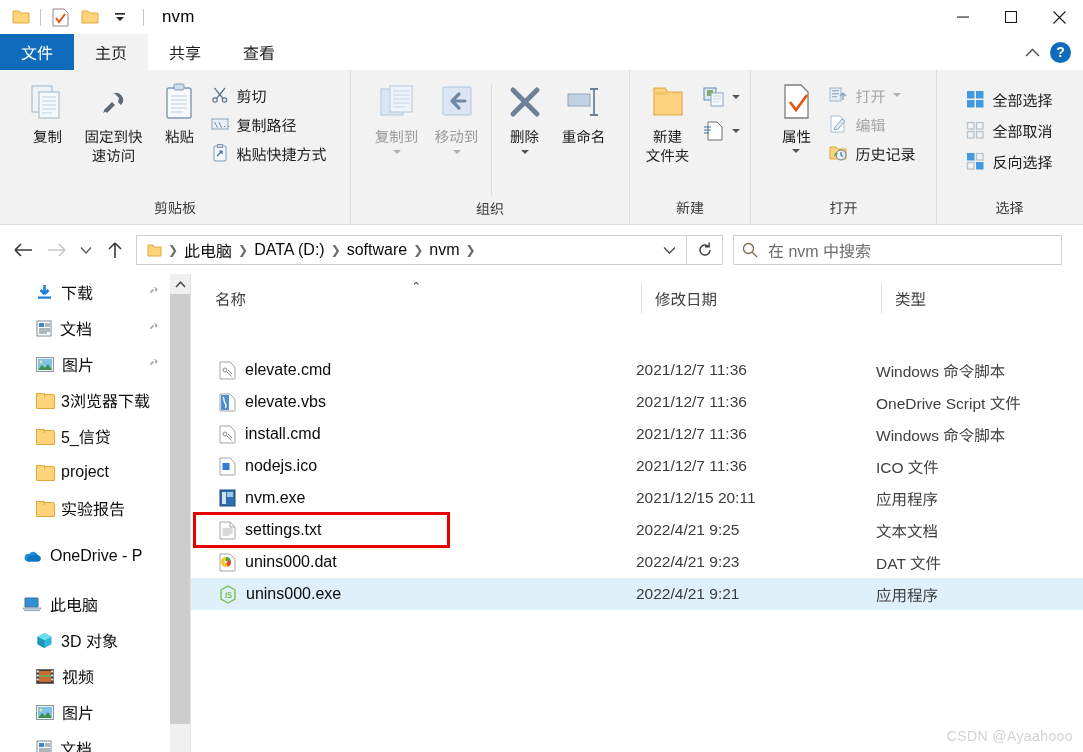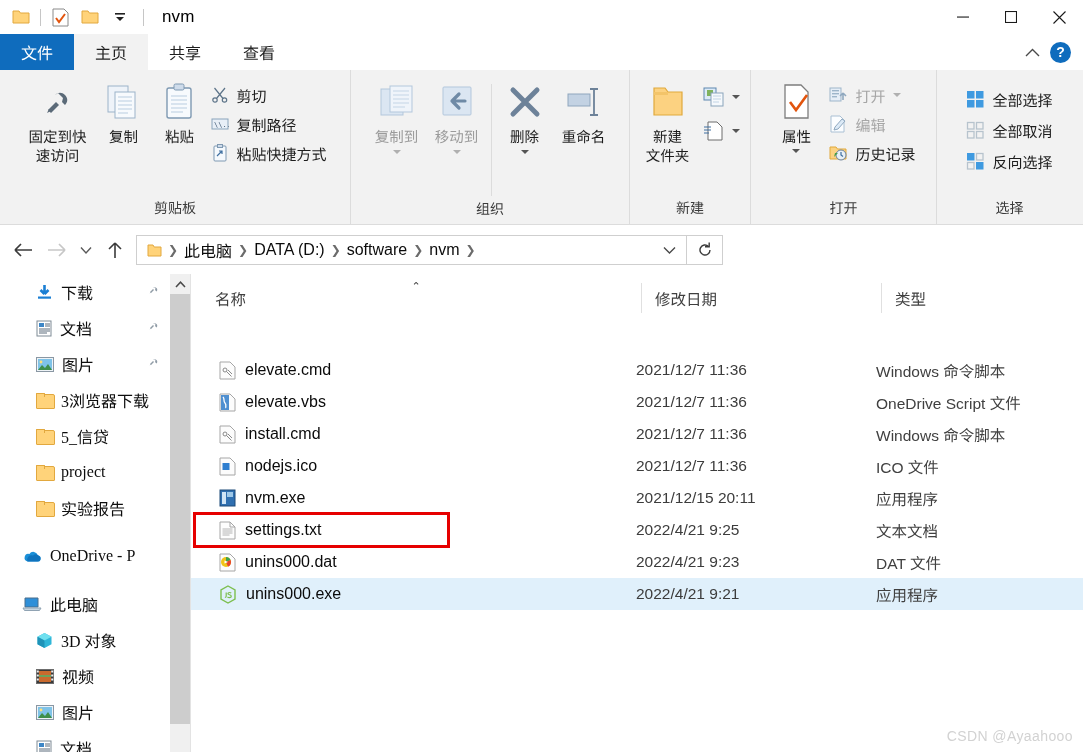--- a/index.html
+++ b/index.html
@@ -114,21 +114,21 @@
 
   
   .content { position:absolute; left:0; top:274px; width:1083px; height:478px; background:#fff; }
 
   .navpane {
     position:absolute; left:0; top:0; width:170px; height:478px;
     overflow:hidden; background:#fff;
   }
   .nav-item {
     height:36px; display:flex; align-items:center; gap:8px;
-    padding-left:22px; font-size:16px; color:#0d0d0d; white-space:nowrap;font-family:Liberation Serif, serif;
+    padding-left:22px; font-size:16px; color:#0d0d0d; white-space:nowrap;
   }
   .nav-item.indent1 { padding-left:36px; }
   .nav-item .pin { margin-left:auto; padding-right:10px; }
   .nav-spacer { height:12px; }
 
   .navscroll {
     position:absolute; left:170px; top:0; width:20px; height:478px;
     background:#f0f0f0;
   }
   .scroll-up {
@@ -242,45 +242,45 @@
           <path d="M1 8L7.5 1.6L14 8" fill="none" stroke="#4a4a4a" stroke-width="1.4"></path>
         </svg>
     </div>
     <div class="help-circle">?</div>
   </div>
 
   <div class="ribbon">
 
     <div class="rgroup" style="width:351px">
       <div class="rgroup-body">
+        <div class="bigbtn">
+          <span class="ico">
+            <svg width="40" height="42" viewBox="0 0 40 42">
+              <rect x="5" y="4" width="20" height="26" fill="#eef3f9" stroke="#9cb3c9"></rect>
+              <rect x="12" y="10" width="20" height="26" fill="#f7fafd" stroke="#9cb3c9"></rect>
+              <g stroke="#b9cde0">
+                  <path d="M15 15h14M15 19h14M15 23h14M15 27h14M15 31h10"></path>
+                </g>
+            </svg>
+          </span>
+          <span class="lbl">复制</span>
+        </div>
         <div class="bigbtn" style="min-width:76px">
           <span class="ico">
             <svg width="42" height="42" viewBox="0 0 42 42">
                 <g fill="#5b6a78">
                   <path d="M12 28l8-8 3 3-8 8z"></path>
                   <path d="M19 13c3-3 7-3 10 0s3 7 0 10l-3-3 1-4-5-5-3 2z"></path>
                   <path d="M11 31l4-2-2-2z"></path>
                 </g>
               </svg>
           </span>
           <span class="lbl">
             <span>固定到快</span><br><span>速访问</span>
           </span>
-        </div>
-        <div class="bigbtn">
-          <span class="ico">
-            <svg width="40" height="42" viewBox="0 0 40 42">
-              <rect x="5" y="4" width="20" height="26" fill="#eef3f9" stroke="#9cb3c9"></rect>
-              <rect x="12" y="10" width="20" height="26" fill="#f7fafd" stroke="#9cb3c9"></rect>
-              <g stroke="#b9cde0">
-                  <path d="M15 15h14M15 19h14M15 23h14M15 27h14M15 31h10"></path>
-                </g>
-            </svg>
-          </span>
-          <span class="lbl">复制</span>
         </div>
         <div class="bigbtn">
           <span class="ico">
             <svg width="36" height="42" viewBox="0 0 36 42">
               <rect x="6" y="6" width="24" height="30" rx="2" fill="#f7fafd" stroke="#7f99b2" stroke-width="1.4"></rect>
               <rect x="13" y="2" width="10" height="6" rx="1.5" fill="#cfdceb" stroke="#7f99b2"></rect>
               <g stroke="#b9cde0">
                   <path d="M10 14h16M10 18h16M10 22h16M10 26h16M10 30h12"></path>
                 </g>
             </svg>
@@ -552,20 +552,29 @@
         <svg width="13" height="9" viewBox="0 0 13 9">
             <path d="M1 1.5L6.5 7L12 1.5" fill="none" stroke="#4a4a4a" stroke-width="1.4"></path>
           </svg>
       </div>
     </div>
     <div class="refreshbtn">
       <svg width="16" height="16" viewBox="0 0 16 16">
           <path d="M13 8a5 5 0 1 1-1.6-3.7" fill="none" stroke="#3b3b3b" stroke-width="1.4"></path>
           <path d="M12.2 0.6v4.2H8" fill="none" stroke="#3b3b3b" stroke-width="1.4"></path>
         </svg>
+    </div>
+    <div class="searchbox">
+      <span class="ico">
+        <svg width="16" height="16" viewBox="0 0 16 16">
+            <circle cx="6.5" cy="6.5" r="5" fill="none" stroke="#7a6a55" stroke-width="1.3"></circle>
+            <path d="M10.3 10.3L15 15" stroke="#7a6a55" stroke-width="1.3"></path>
+          </svg>
+      </span>
+      <span class="ph">在 nvm 中搜索</span>
     </div>
   </div>
 
   <div class="content">
 
     <div class="navpane">
       <div class="nav-item indent1">
         <span class="ico">
           <svg width="17" height="17" viewBox="0 0 17 17">
               <path d="M8.5 1v9m0 0l-4-4m4 4l4-4" fill="none" stroke="#1b7fd4" stroke-width="2.6"></path>

